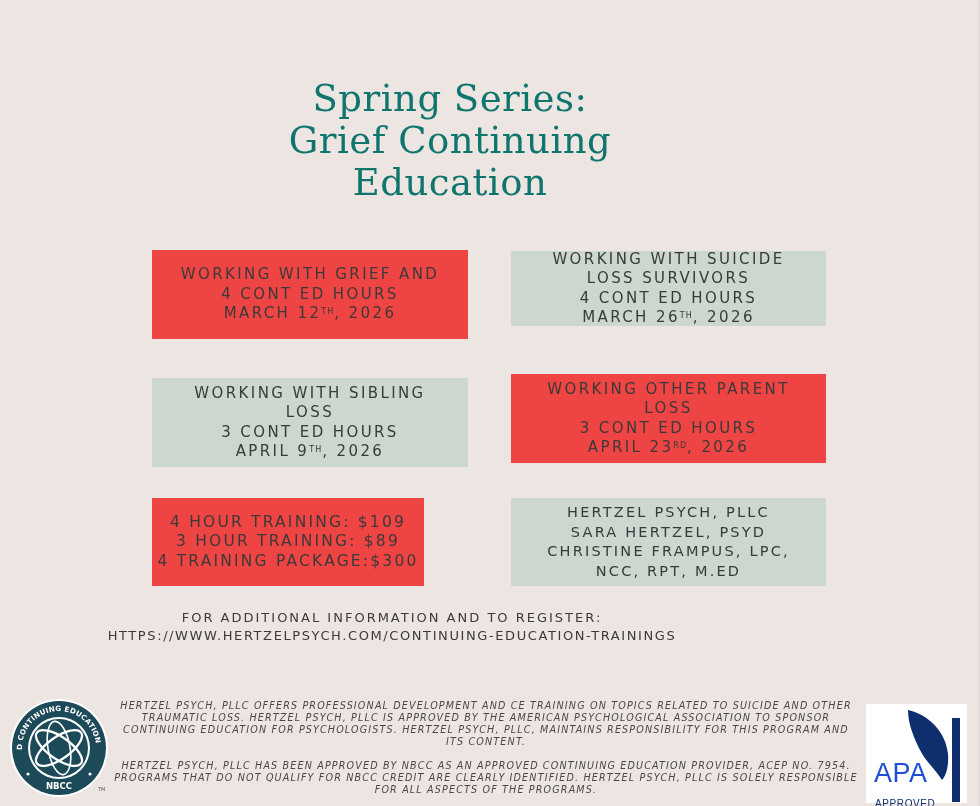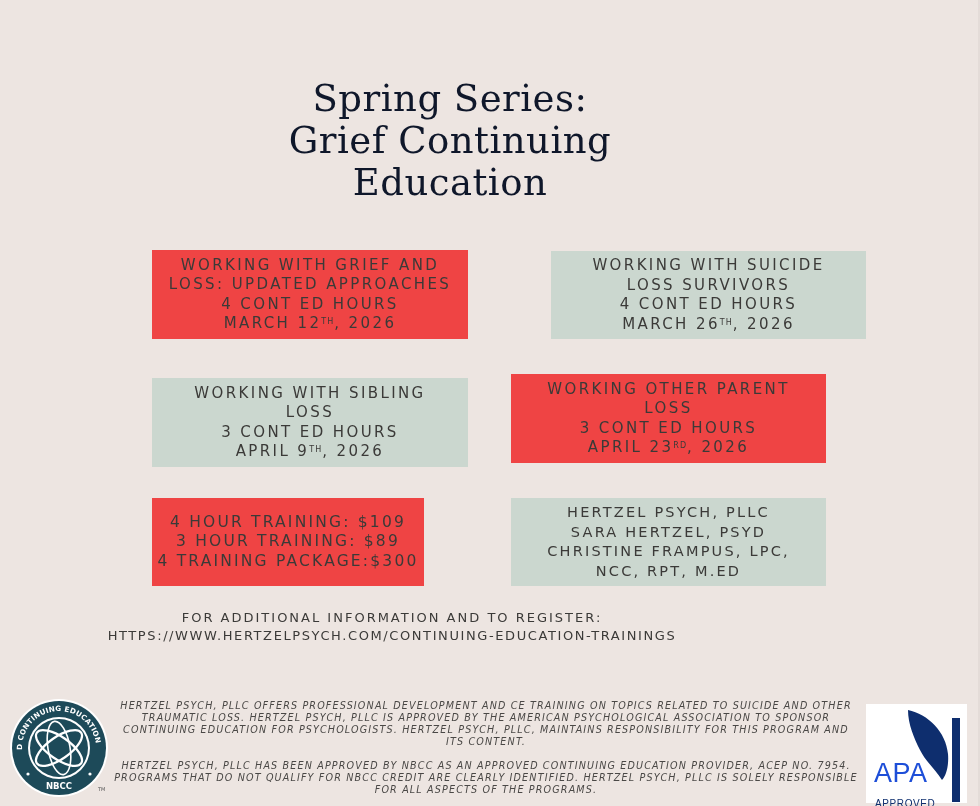--- a/index.html
+++ b/index.html
@@ -11,38 +11,38 @@
     color: #3a3836;
   }
   .edge-right {
     position: absolute; top: 0; right: 0; width: 2px; height: 806px;
     background: #e4dcd8;
   }
   .title {
     position: absolute; left: 0; top: 78px; width: 900px;
     text-align: center;
     font-family: "DejaVu Serif", serif;
-    font-size: 37px; line-height: 42px; color: #0f172a;
+    font-size: 37px; line-height: 42px; color: #0f766e;
     letter-spacing: 0.5px;
   }
   .title div { display: block; }
   .box {
     position: absolute;
     display: flex; flex-direction: column; justify-content: center; align-items: center;
     text-align: center;
     font-family: "DejaVu Sans", sans-serif;
     font-size: 15px; line-height: 19.5px; letter-spacing: 2.4px;
     color: #3b3a38;
   }
   .box .ln { white-space: nowrap; }
   .box sup { font-size: 8px; letter-spacing: 1px; vertical-align: top; position: relative; top: -2px; }
   .peach { background: #ef4444; }
   .sage { background: #cbd7cf; }
   .b1 { left: 152px; top: 250px; width: 316px; height: 89px; }
-  .b2 { left: 511px; top: 251px; width: 315px; height: 88px; margin-left: 40px; }
+  .b2 { left: 511px; top: 251px; width: 315px; height: 75px; }
   .b3 { left: 152px; top: 378px; width: 316px; height: 89px; }
   .b4 { left: 511px; top: 374px; width: 315px; height: 89px; }
   .b5 { left: 152px; top: 498px; width: 272px; height: 88px; }
   .b6 { left: 511px; top: 498px; width: 315px; height: 88px; }
   .b5 .ln { font-size: 15.5px; letter-spacing: 2.2px; }
   .b6 .ln { font-size: 14.5px; letter-spacing: 2.2px; }
 
   .register {
     position: absolute; left: 0; top: 609px; width: 784px;
     text-align: center; font-size: 13px; line-height: 18px; letter-spacing: 2px; color: #3b3a38;
@@ -87,21 +87,20 @@
 <div class="edge-right"></div>
 
 <div class="title">
   <div>Spring Series:</div>
   <div>Grief Continuing</div>
   <div>Education</div>
 </div>
 
 <div class="box peach b1">
   <div class="ln">WORKING WITH GRIEF AND</div>
-  <div class="ln">LOSS: UPDATED APPROACHES</div>
   <div class="ln">4 CONT ED HOURS</div>
   <div class="ln"><span>MARCH 12</span><sup>TH</sup><span>, 2026</span></div>
 </div>
 
 <div class="box sage b2">
   <div class="ln">WORKING WITH SUICIDE</div>
   <div class="ln">LOSS SURVIVORS</div>
   <div class="ln">4 CONT ED HOURS</div>
   <div class="ln"><span>MARCH 26</span><sup>TH</sup><span>, 2026</span></div>
 </div>

